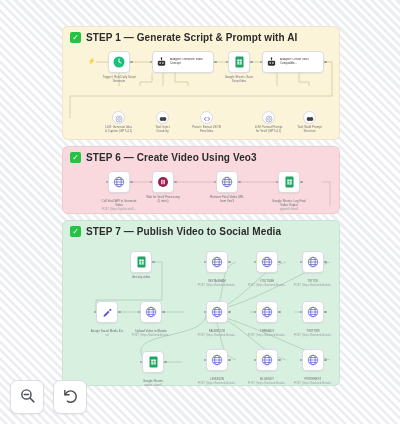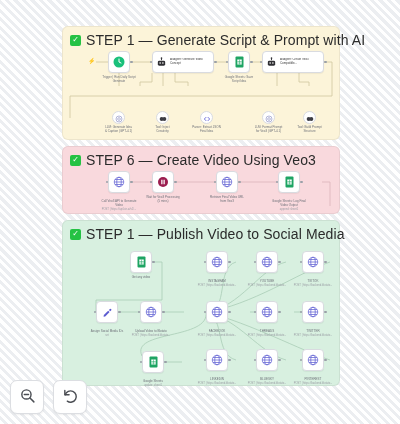--- a/index.html
+++ b/index.html
@@ -33,21 +33,21 @@
     white-space: nowrap;
   }
   .grp-check {
     width: 11px; height: 11px; border-radius: 2px;
     background: #25c244;
     display: flex; align-items: center; justify-content: center;
     color: #fff; font-size: 8px; line-height: 1;
     flex: 0 0 auto;
   }
   .grp-title {
-    font-size: 14px; font-weight: 400; color: #2b2b2b;
+    font-size: 10px; font-weight: 700; color: #2b2b2b;
     letter-spacing: .1px;
   }
   #grp1 { left: 62px; top: 26px; width: 278px; height: 114px; background: #fcf4d9; }
   #grp2 { left: 62px; top: 146px; width: 278px; height: 68px;  background: #f9d9dd; }
   #grp3 { left: 62px; top: 220px; width: 278px; height: 166px; background: #d8f0e0; }
 
   
   #edges { position: absolute; inset: 0; width: 400px; height: 424px; pointer-events: none; }
   .edge { fill: none; stroke: #b9bcc4; stroke-width: .8; }
   .edge-y { stroke: #cfc79e; }
@@ -139,21 +139,21 @@
   </div>
   <div class="group" id="grp2">
     <div class="group-head">
       <span class="grp-check">✓</span>
       <span class="grp-title">STEP 6 — Create Video Using Veo3</span>
     </div>
   </div>
   <div class="group" id="grp3">
     <div class="group-head">
       <span class="grp-check">✓</span>
-      <span class="grp-title">STEP 1 — Publish Video to Social Media</span>
+      <span class="grp-title">STEP 7 — Publish Video to Social Media</span>
     </div>
   </div>
 
   <svg id="edges">
 
     <path class="edge edge-y" d="M96,62 H108"></path>
     <path class="edge edge-y" d="M130,62 H152"></path>
     <path class="edge edge-y" d="M214,62 H228"></path>
     <path class="edge edge-y" d="M250,62 H262"></path>
 

